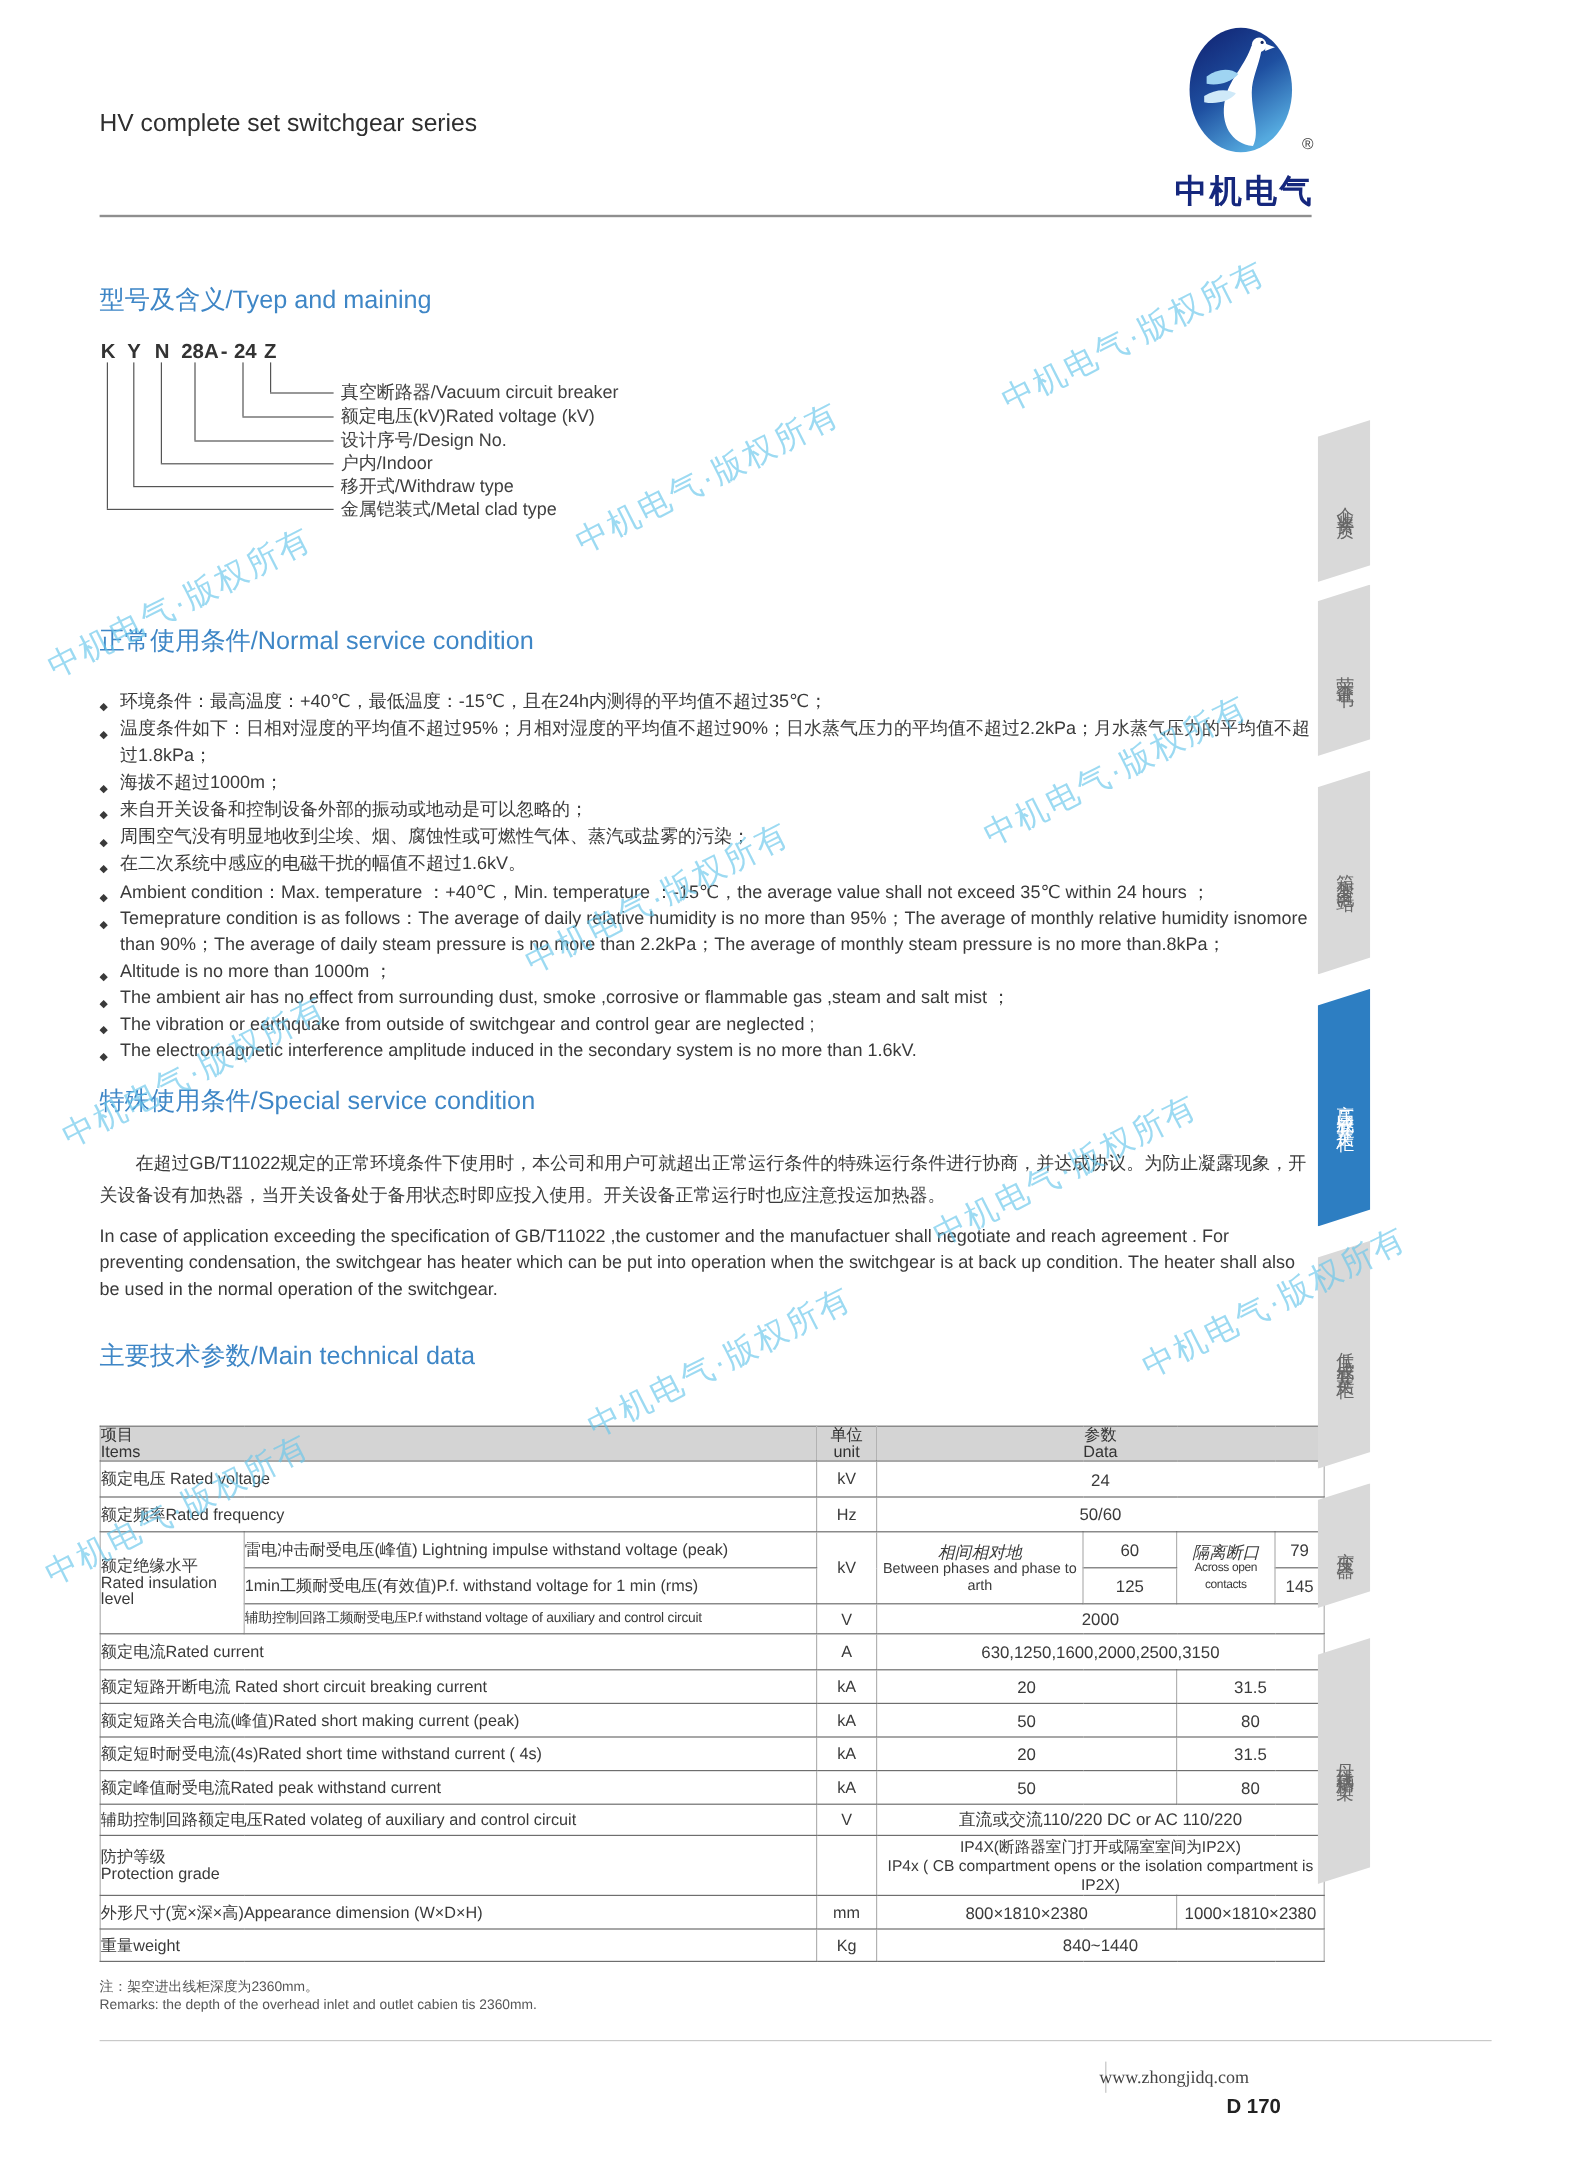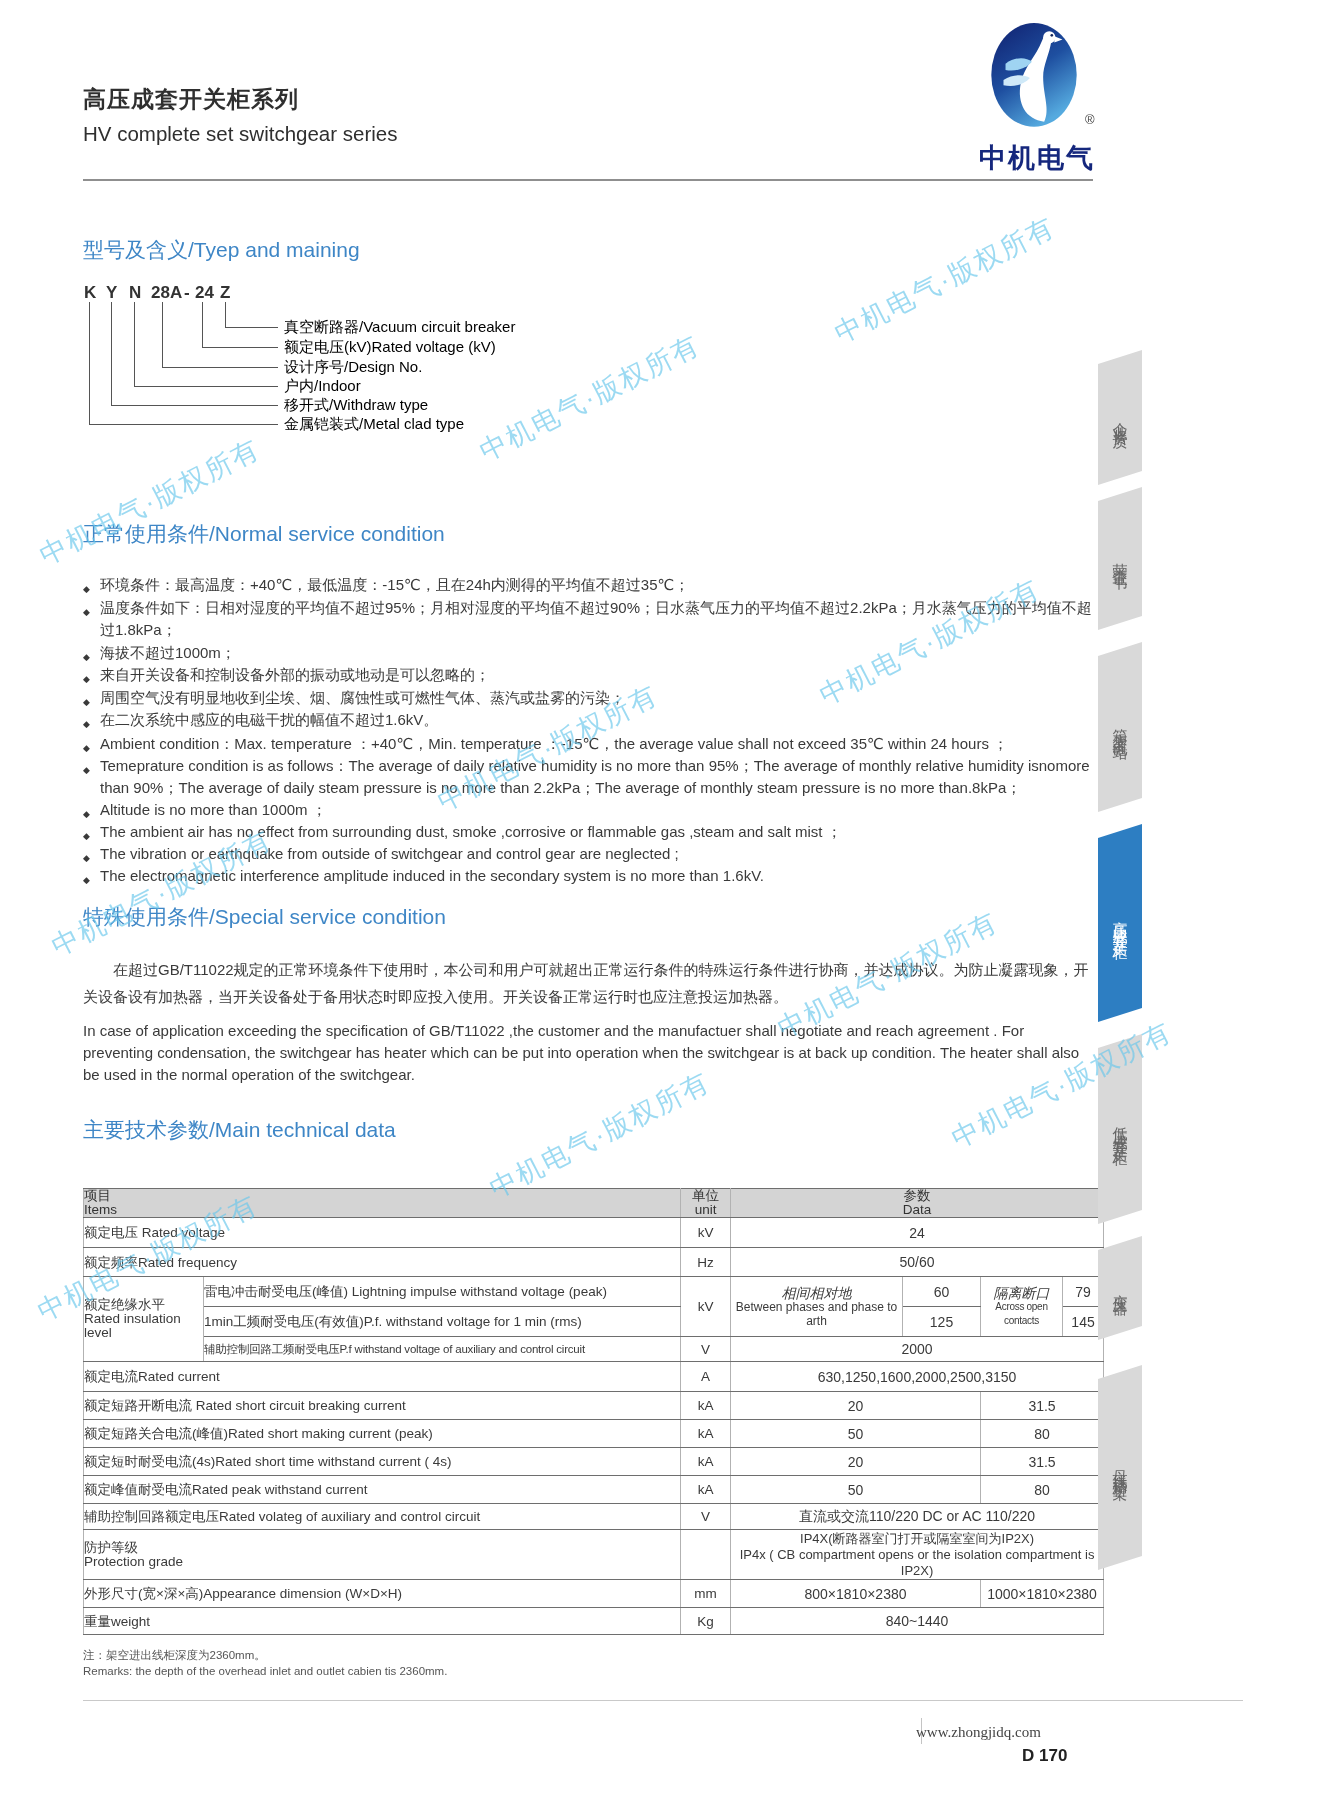--- a/index.html
+++ b/index.html
@@ -10,21 +10,21 @@
   .title-cn{font-size:23px;font-weight:bold;color:#2f2f2f;letter-spacing:1px;}
   .title-en{font-size:20.5px;color:#2f2f2f;margin-top:7px;}
   .header-rule{height:2px;background:#8f8f8f;}
   .brand-name{font-size:27px;font-weight:bold;color:#15277d;letter-spacing:2px;text-align:center;}
   .reg-mark{font-size:13px;color:#444;}
   
   .sec-h{color:#3e86c6;font-size:21px;white-space:nowrap;}
   
   .code-part{font-size:17px;font-weight:600;color:#333;}
   .tree-line{background:#555;}
-  .tree-label{font-size:15px;color:#000000;white-space:nowrap;}
+  .tree-label{font-size:15px;color:#404040;white-space:nowrap;}
   
   ul.blt{list-style:none;margin:0;padding:0;}
   ul.blt li{position:relative;padding-left:17px;}
   ul.blt li::before{content:"◆";position:absolute;left:0;top:4px;font-size:9px;color:#3a3a3a;}
   .cn-blt li{font-size:15px;line-height:22.5px;}
   .en-blt li{font-size:15px;line-height:22px;}
   .para{font-size:15px;}
   .para-cn{line-height:27px;text-indent:2em;}
   .para-en{line-height:22px;}
   
@@ -57,21 +57,20 @@
   .tab span{writing-mode:vertical-rl;font-size:15px;letter-spacing:4px;line-height:44px;}
   
   .wm{position:absolute;transform:translate(-50%,-50%) rotate(-27deg);
       font-size:27px;letter-spacing:2px;color:rgba(104,199,236,0.66);
       white-space:nowrap;z-index:50;pointer-events:none;font-weight:500;}
 </style>
 </head>
 <body>
 
 <div class="abs" style="left:83px;top:84px;">
-  <div class="title-cn">高压成套开关柜系列</div>
   <div class="title-en">HV complete set switchgear series</div>
 </div>
 <div class="abs header-rule" style="left:83px;top:179px;width:1010px;"></div>
 
 <div class="abs" style="left:973px;top:16px;width:130px;">
   <svg width="122" height="122" viewBox="0 0 120 120">
     <defs>
       <linearGradient id="lg" x1="0" y1="0" x2="0.55" y2="1">
         <stop offset="0" stop-color="#101f6e"></stop>
         <stop offset="0.55" stop-color="#1e4fa0"></stop>

